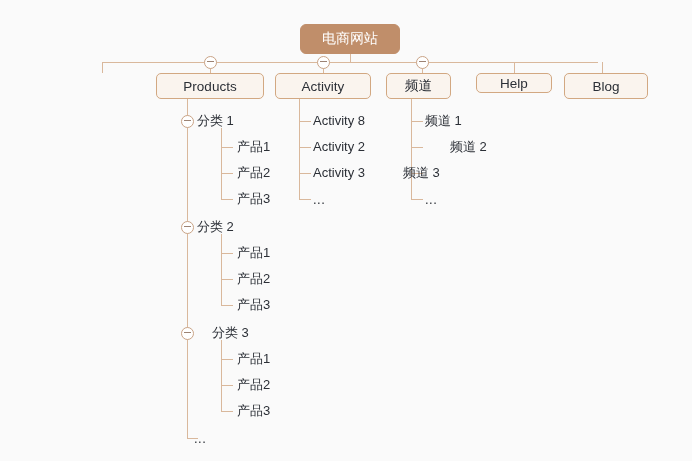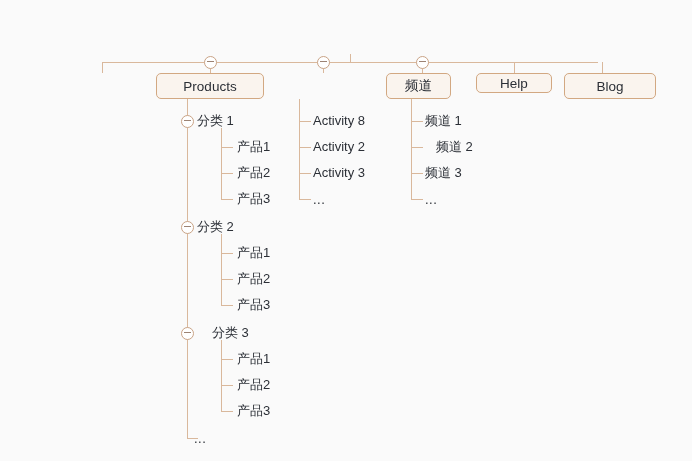--- a/index.html
+++ b/index.html
@@ -84,20 +84,23 @@
   .leaf.dots {
     font-size: 13px;
     letter-spacing: 0.5px;
   }
 </style>
 </head>
 <body>
 
 <div id="canvas">
 
+  <div class="node-box root" style="left:300px; top:24px; width:100px; height:30px;">
+    <span>电商网站</span>
+  </div>
 
   <div class="line-v" style="left:350px; top:54px; height:9px;"></div>
 
   <div class="line-h" style="left:102px; top:62px; width:496px;"></div>
 
   <div class="line-v" style="left:102px; top:62px; height:11px;"></div>
   <div class="line-v" style="left:210px; top:62px; height:11px;"></div>
   <div class="line-v" style="left:323px; top:62px; height:11px;"></div>
   <div class="line-v" style="left:422px; top:62px; height:11px;"></div>
   <div class="line-v" style="left:514px; top:62px; height:11px;"></div>
@@ -105,30 +108,33 @@
 
   <div class="toggle" style="left:203.5px; top:55.5px;"></div>
   <div class="toggle" style="left:316.5px; top:55.5px;"></div>
   <div class="toggle" style="left:415.5px; top:55.5px;"></div>
 
 
   <div class="node-box" style="left:156px; top:73px; width:108px; height:26px;">
     <span>Products</span>
   </div>
 
+  <div class="node-box" style="left:275px; top:73px; width:96px; height:26px;">
+    <span>Activity</span>
+  </div>
 
   <div class="node-box" style="left:386px; top:73px; width:65px; height:26px;">
     <span>频道</span>
   </div>
 
   <div class="node-box" style="left:476px; top:73px; width:76px; height:20px;">
     <span>Help</span>
   </div>
 
-  <div class="node-box" style="left:564px; top:73px; width:92px; height:26px;text-align:center;">
+  <div class="node-box" style="left:564px; top:73px; width:84px; height:26px;text-align:center;">
     <span>Blog</span>
   </div>
 
   <div class="line-v" style="left:187px; top:99px; height:339px;"></div>
 
   <div class="toggle" style="left:180.5px; top:114.5px;"></div>
   <div class="leaf" style="left:197px; top:113px;">分类 1</div>
 
   <div class="line-v" style="left:221px; top:128px; height:72px;"></div>
   <div class="line-h" style="left:221px; top:147px; width:12px;"></div>
@@ -177,17 +183,17 @@
   <div class="leaf" style="left:313px; top:165px;">Activity 3</div>
   <div class="leaf dots" style="left:313px; top:192px;">...</div>
 
   <div class="line-v" style="left:411px; top:99px; height:100px;"></div>
   <div class="line-h" style="left:411px; top:121px; width:12px;"></div>
   <div class="line-h" style="left:411px; top:147px; width:12px;"></div>
   <div class="line-h" style="left:411px; top:173px; width:12px;"></div>
   <div class="line-h" style="left:411px; top:199px; width:12px;"></div>
 
   <div class="leaf" style="left:425px; top:113px;">频道 1</div>
-  <div class="leaf" style="left:436px; top:139px;">频道 2</div>
-  <div class="leaf" style="left:425px; top:165px;">频道 3</div>
+  <div class="leaf" style="left:450px; top:139px;">频道 2</div>
+  <div class="leaf" style="left:403px; top:165px;">频道 3</div>
   <div class="leaf dots" style="left:425px; top:192px;">...</div>
 
 </div>
 
 </body></html>

